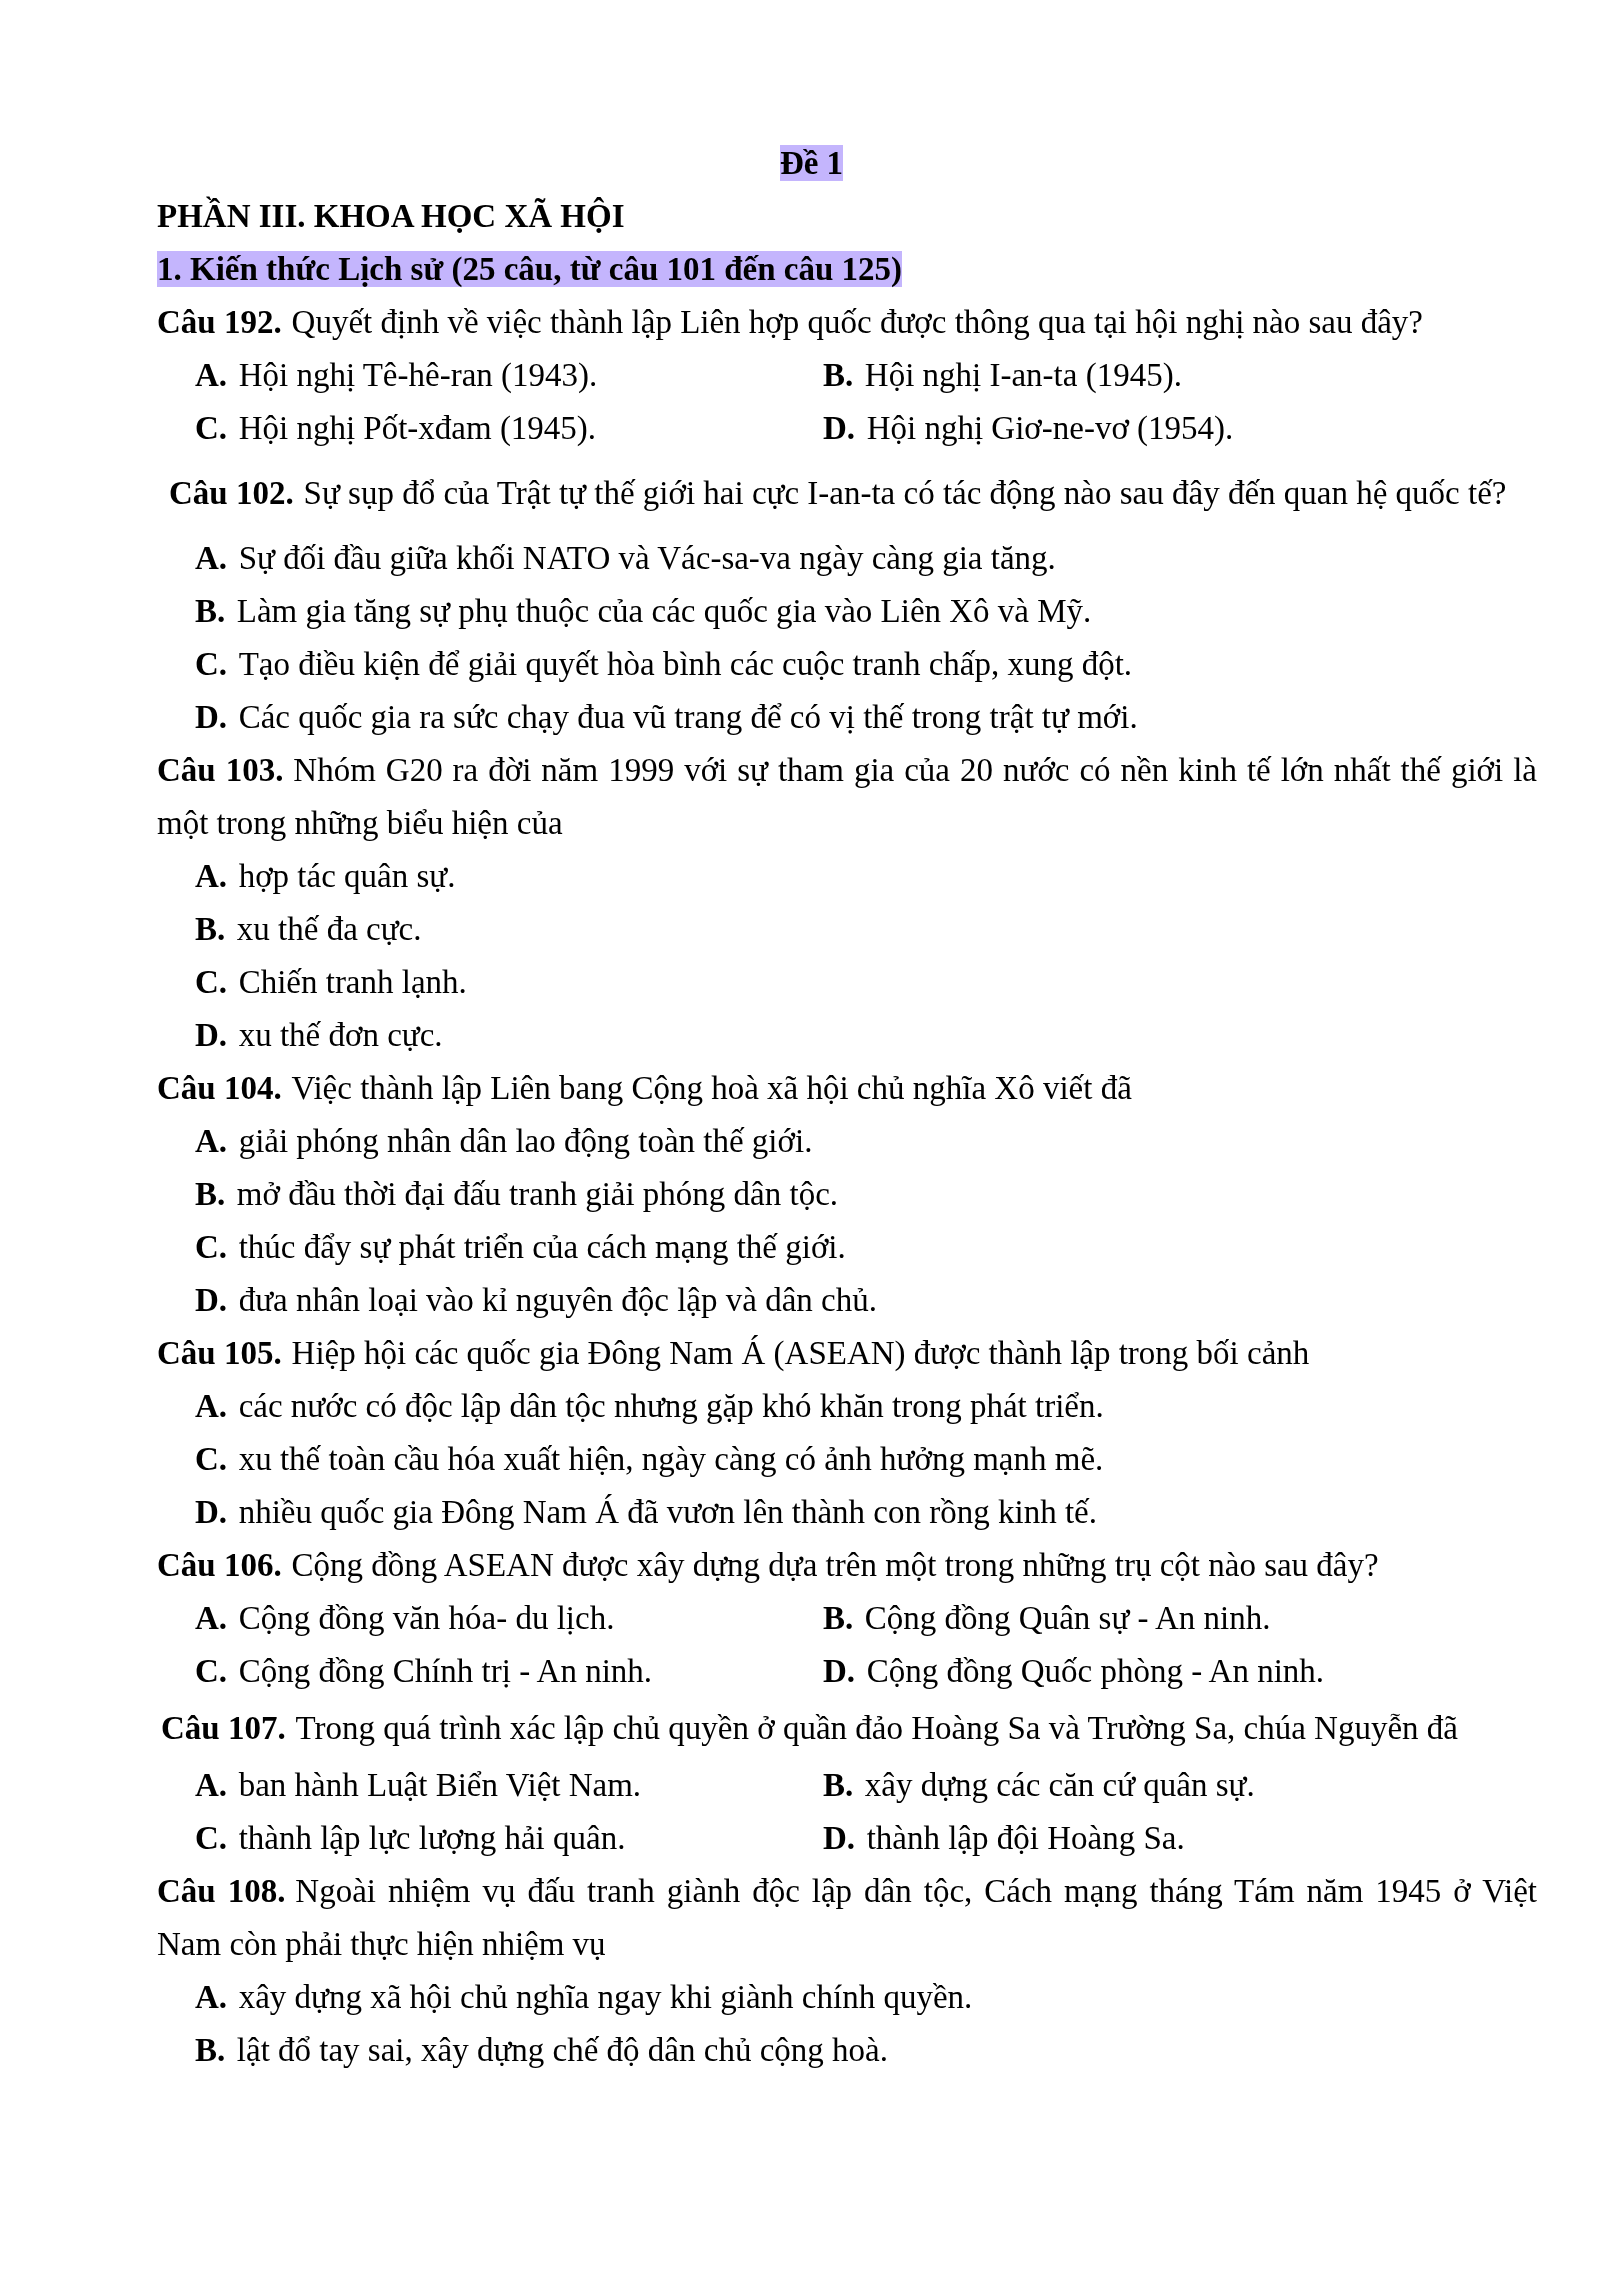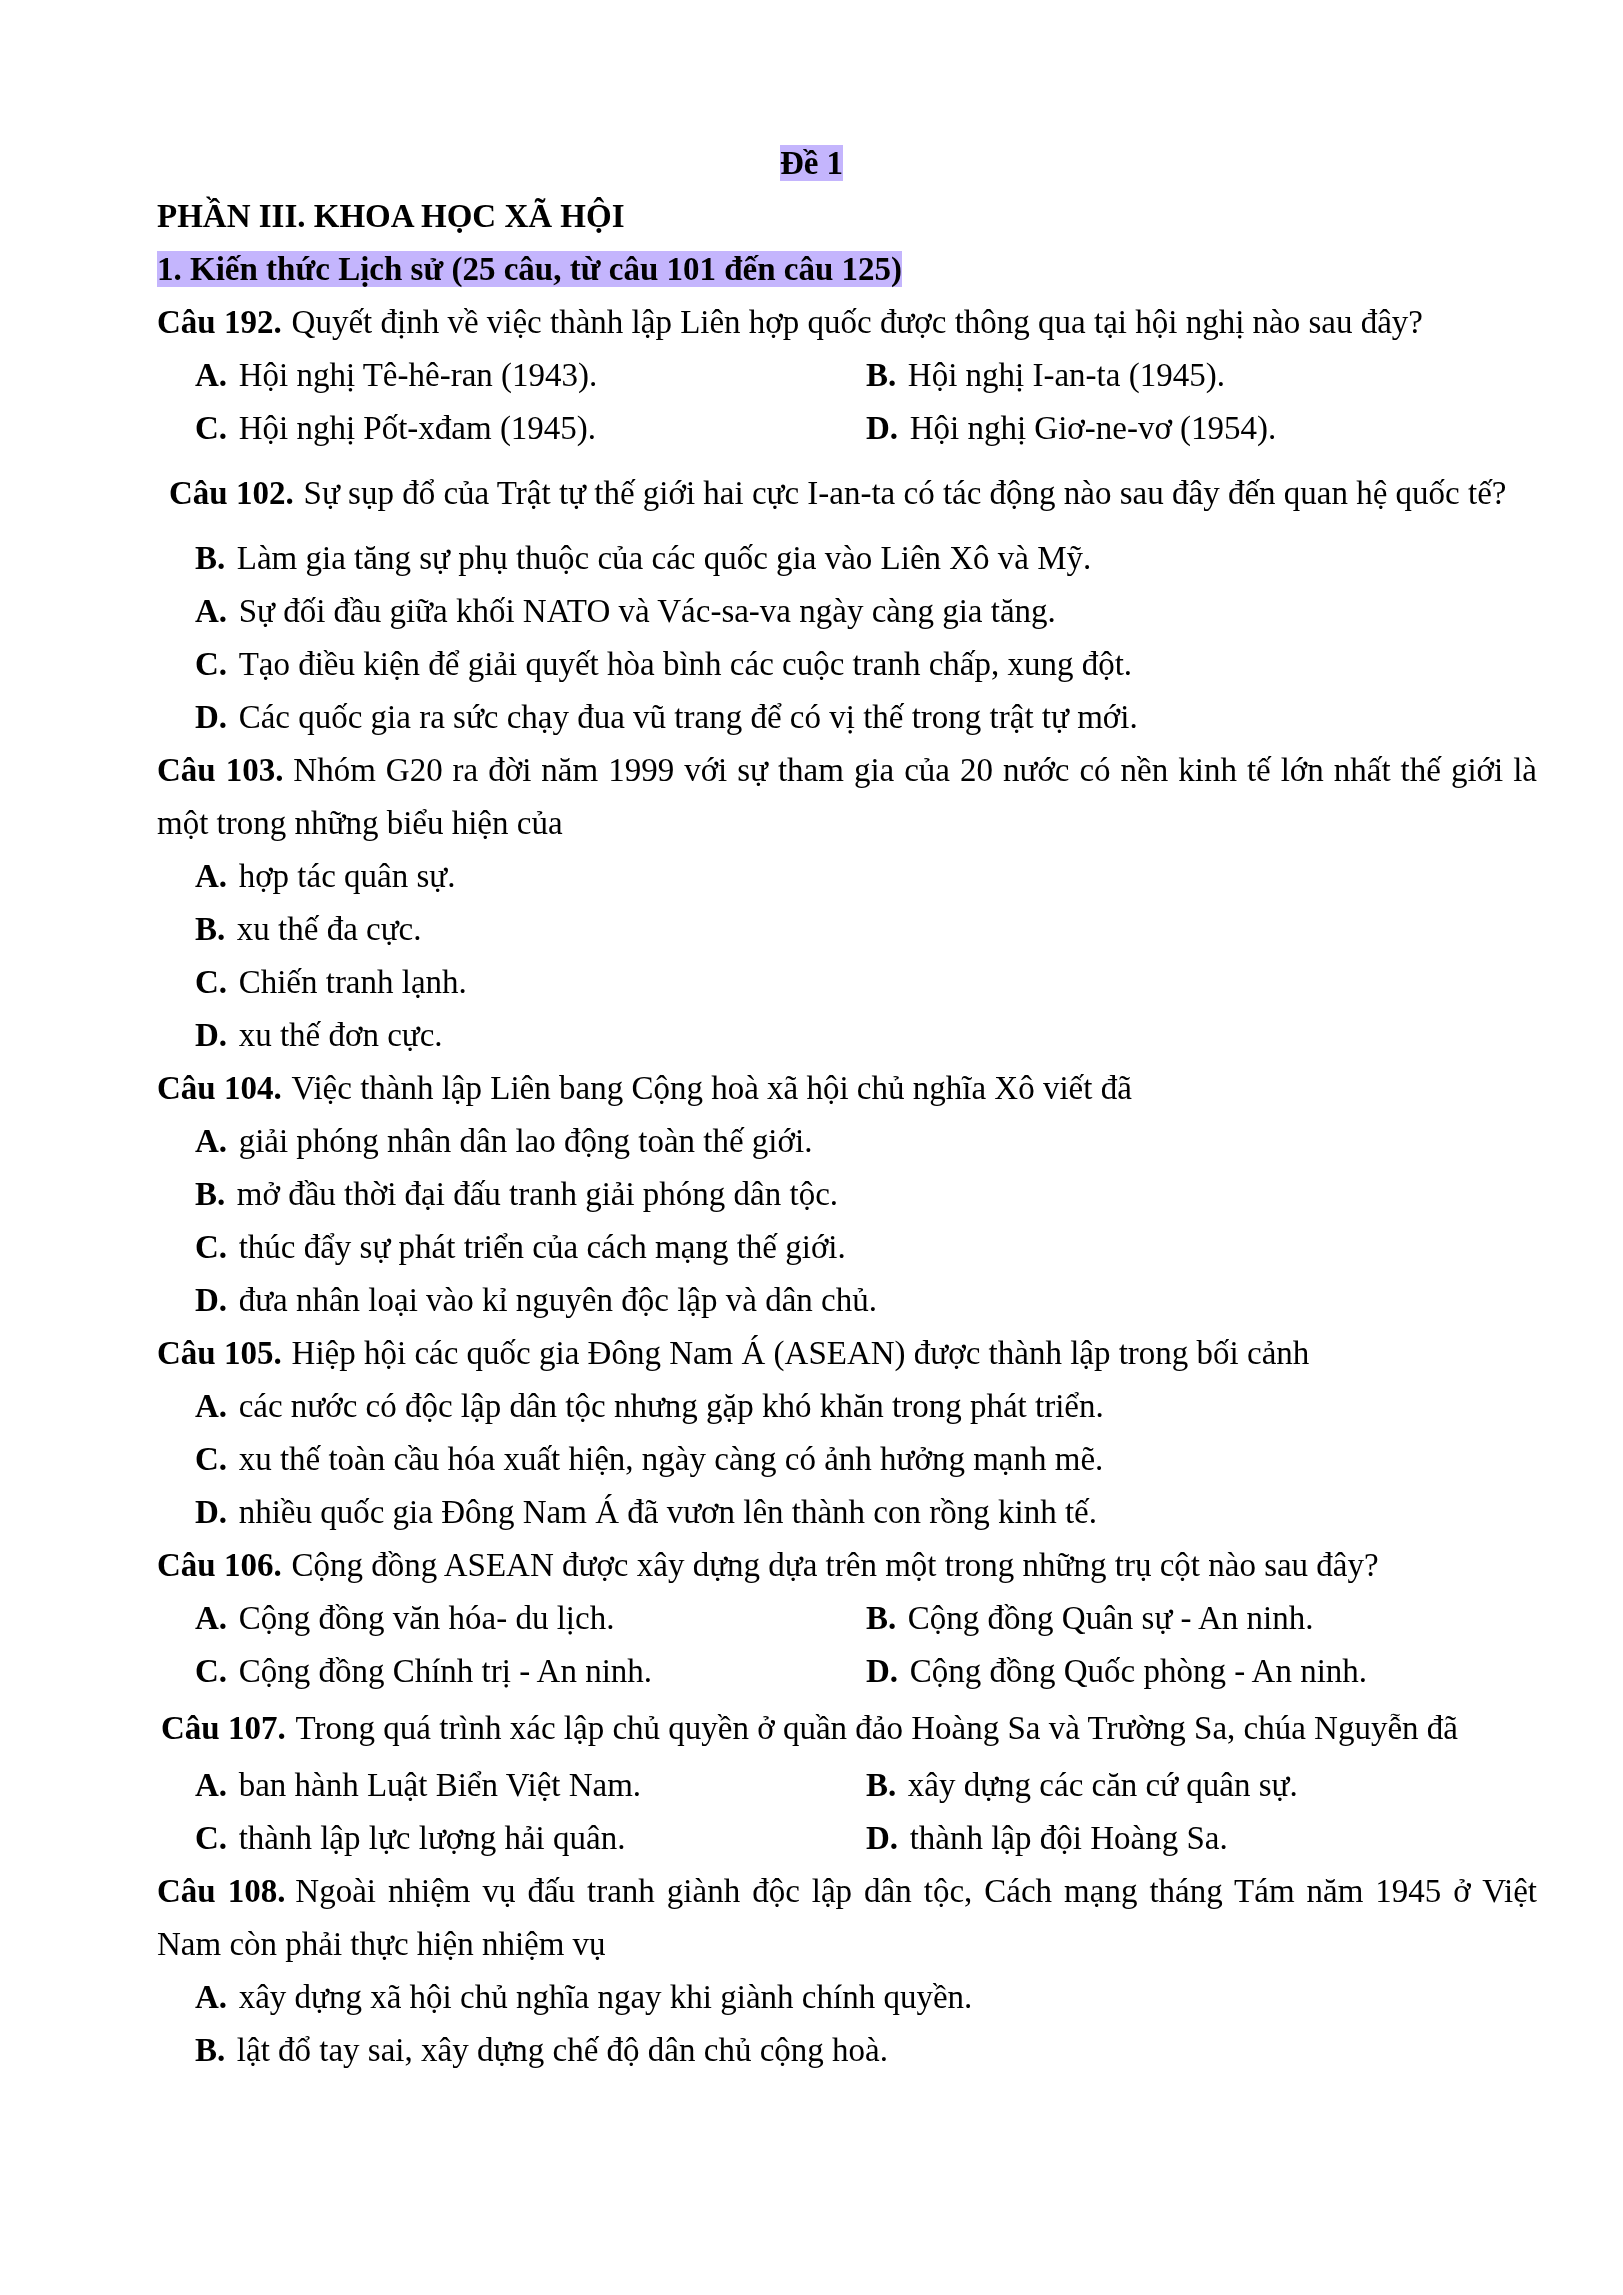--- a/index.html
+++ b/index.html
@@ -15,21 +15,21 @@
     line-height:53px;
     overflow:hidden;
   }
   .center { text-align:center; margin-left:-71px; }
   .hl { background:#c4b5fd; }
   b { font-weight:bold; }
   .qnum { font-weight:bold; margin-right:0.30em; }
   .lbl { font-weight:bold; margin-right:0.35em; }
   .qtext { text-align:justify; }
   .opt-line { padding-left:38px; }
-  .opt-row { display:flex; padding-left:38px;gap:43px; }
+  .opt-row { display:flex; padding-left:38px; }
   .opt-row .cell-a { width:628px; }
   .opt-row .cell-b { flex:1; }
   .inline-row { display:flex; padding-left:38px;flex-direction:column; }
   .inline-row .w1 { width:320px; }
   .inline-row .w2 { width:310px; }
   .inline-row .w3 { width:316px; }
   .inline-row .w4 { flex:1; }
   .heading { font-weight:bold; }
 </style>
 </head>
@@ -54,22 +54,22 @@
       <div class="cell-b"><b class="lbl">B.</b><span>Hội nghị I-an-ta (1945).</span></div>
     </div>
     <div class="opt-row">
       <div class="cell-a"><b class="lbl">C.</b><span>Hội nghị Pốt-xđam (1945).</span></div>
       <div class="cell-b"><b class="lbl">D.</b><span>Hội nghị Giơ-ne-vơ (1954).</span></div>
     </div>
   </div>
 
   <div>
     <p class="qtext" style="margin:12px"><b class="qnum">Câu 102.</b><span>Sự sụp đổ của Trật tự thế giới hai cực I-an-ta có tác động nào sau đây đến quan hệ quốc tế?</span></p>
+    <div class="opt-line"><b class="lbl">A.</b><span>Sự đối đầu giữa khối NATO và Vác-sa-va ngày càng gia tăng.</span></div>
     <div class="opt-line"><b class="lbl">B.</b><span>Làm gia tăng sự phụ thuộc của các quốc gia vào Liên Xô và Mỹ.</span></div>
-    <div class="opt-line"><b class="lbl">A.</b><span>Sự đối đầu giữa khối NATO và Vác-sa-va ngày càng gia tăng.</span></div>
     <div class="opt-line"><b class="lbl">C.</b><span>Tạo điều kiện để giải quyết hòa bình các cuộc tranh chấp, xung đột.</span></div>
     <div class="opt-line"><b class="lbl">D.</b><span>Các quốc gia ra sức chạy đua vũ trang để có vị thế trong trật tự mới.</span></div>
   </div>
 
   <div>
     <p class="qtext" style="margin:0"><b class="qnum">Câu 103.</b><span>Nhóm G20 ra đời năm 1999 với sự tham gia của 20 nước có nền kinh tế lớn nhất thế giới là một trong những biểu hiện của</span></p>
     <div class="inline-row">
       <div class="w1"><b class="lbl">A.</b><span>hợp tác quân sự.</span></div>
       <div class="w2"><b class="lbl">B.</b><span>xu thế đa cực.</span></div>
       <div class="w3"><b class="lbl">C.</b><span>Chiến tranh lạnh.</span></div>

